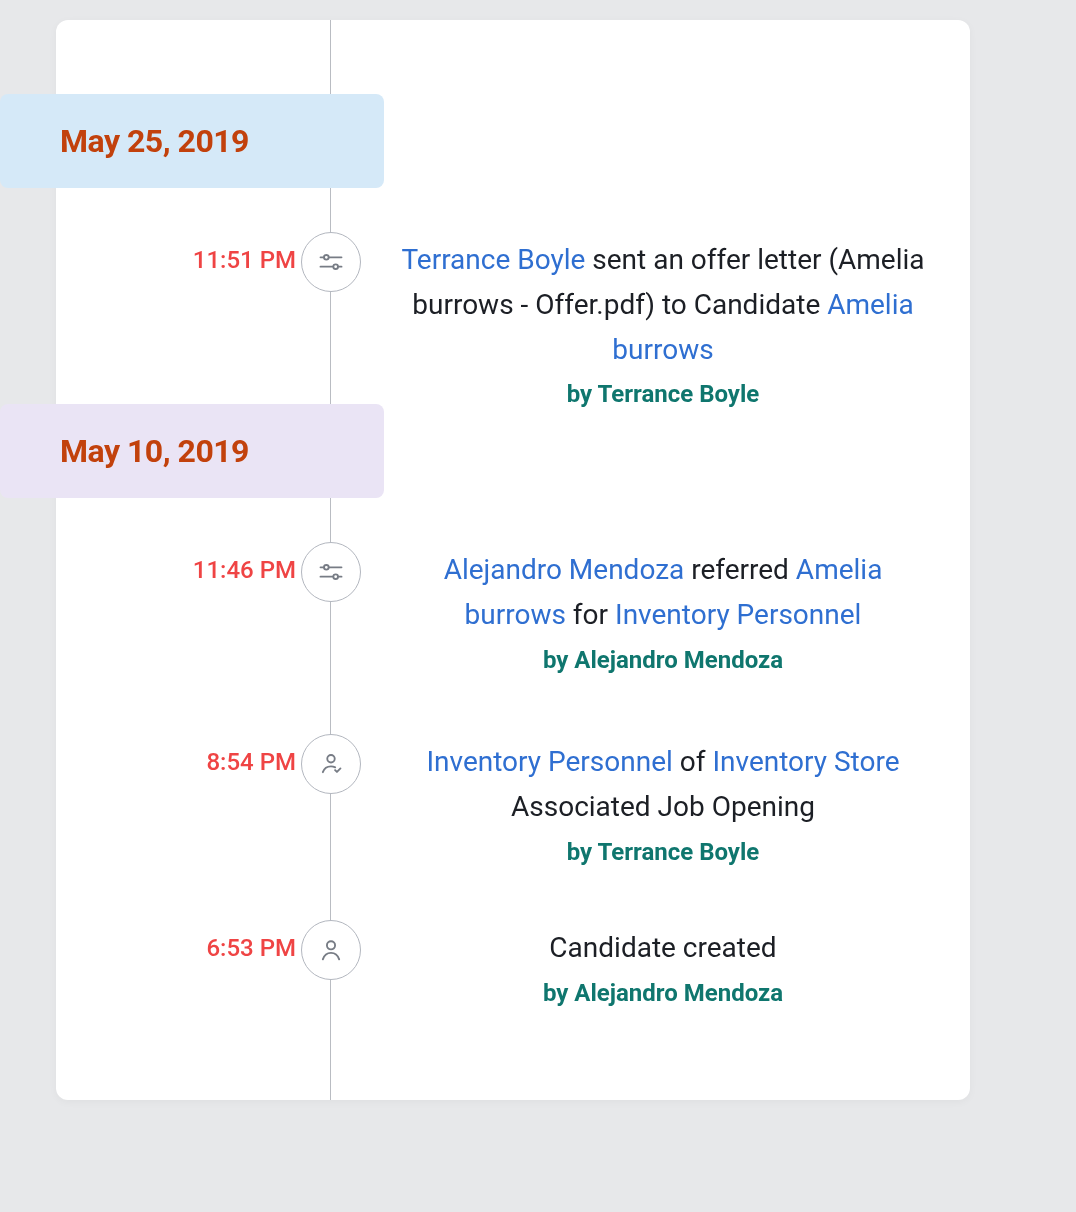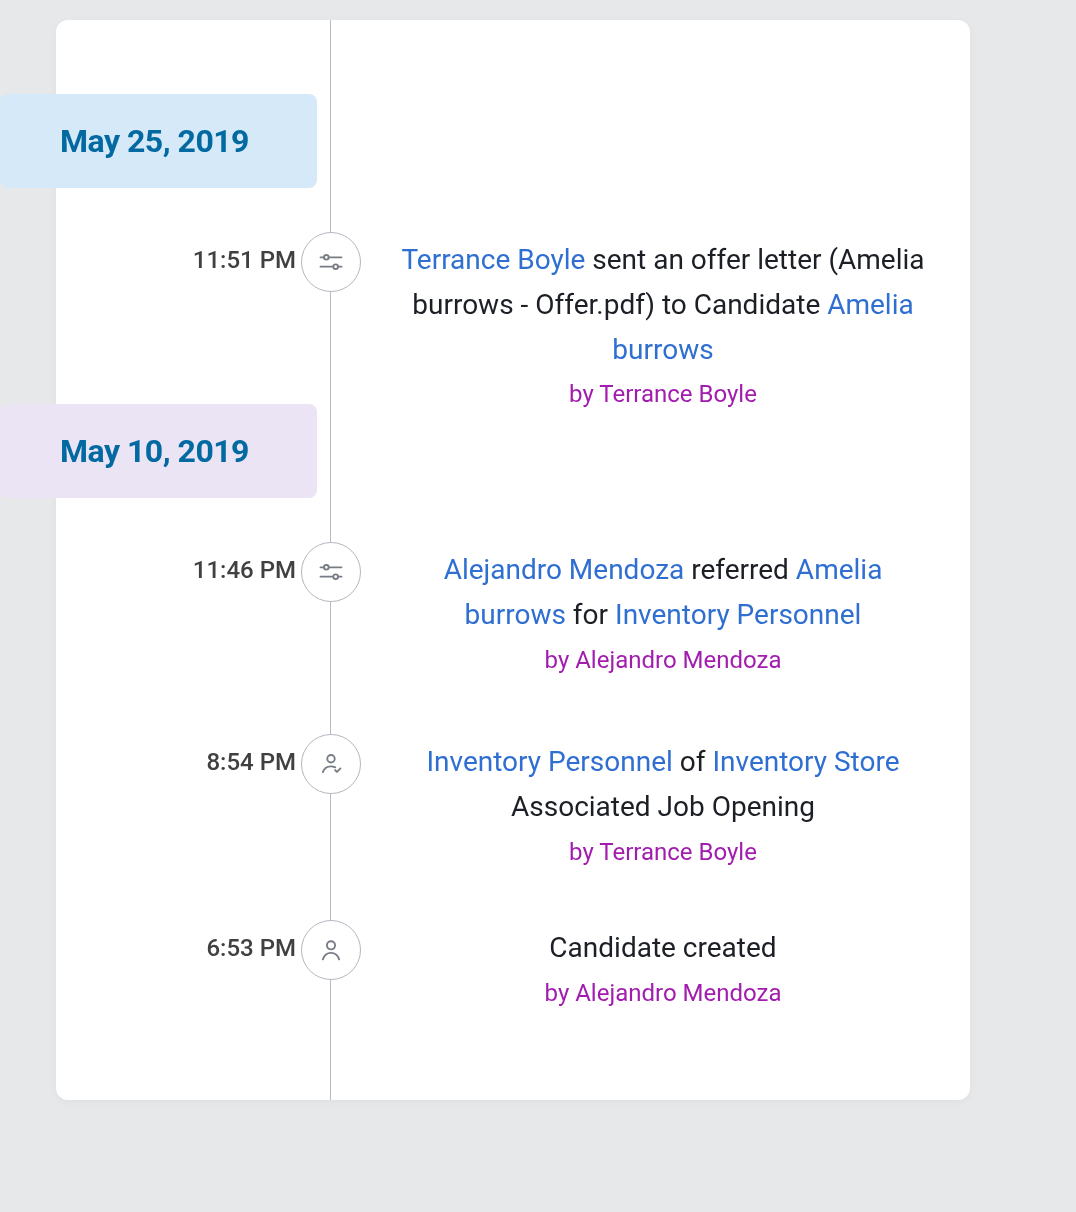--- a/index.html
+++ b/index.html
@@ -27,44 +27,44 @@
     top: 0;
     width: 1px;
     height: 100%;
     background: #b9bcc2;
   }
 
   
   .date-chip {
     position: absolute;
     left: 0;
-    width: 317px;
+    width: 384px;
     padding: 28px 0 28px 60px;
     border-radius: 8px;
     font-size: 32px;
     font-weight: 700;
-    color: #0369a1;
+    color: #c2410c;
     letter-spacing: -0.5px;
   }
   .date-chip.blue  { background: #d5e9f8; top: 94px; }
   .date-chip.lilac { background: #eae4f5; top: 404px; }
 
   
   .entry {
     position: absolute;
     left: 0;
     right: 0;
     display: flex;
     align-items: flex-start;
   }
   .entry .time {
     width: 240px;
     text-align: right;
     padding-right: 0;
-    color: #404040;
+    color: #ef4444;
     font-size: 24px;
     font-weight: 500;
     padding-top: 18px;
   }
   .entry .node-col {
     width: 70px;
     display: flex;
     justify-content: center;
     align-items: flex-start;
     padding-top: 4px;
@@ -95,22 +95,23 @@
     color: #1c1f25;
     line-height: 1.6;
     font-weight: 400;
   }
   .entry .headline .lnk {
     color: #2f6fd1;
     cursor: pointer;
   }
   .entry .byline {
     font-size: 24px;
-    color: #a21caf;
+    color: #0f766e;
     margin-top: 8px;
+    font-weight: bold;
   }
 
   
   .e1 { top: 208px; }
   .e2 { top: 518px; }
   .e3 { top: 710px; }
   .e4 { top: 896px; }
 </style>
 </head>
 <body>

